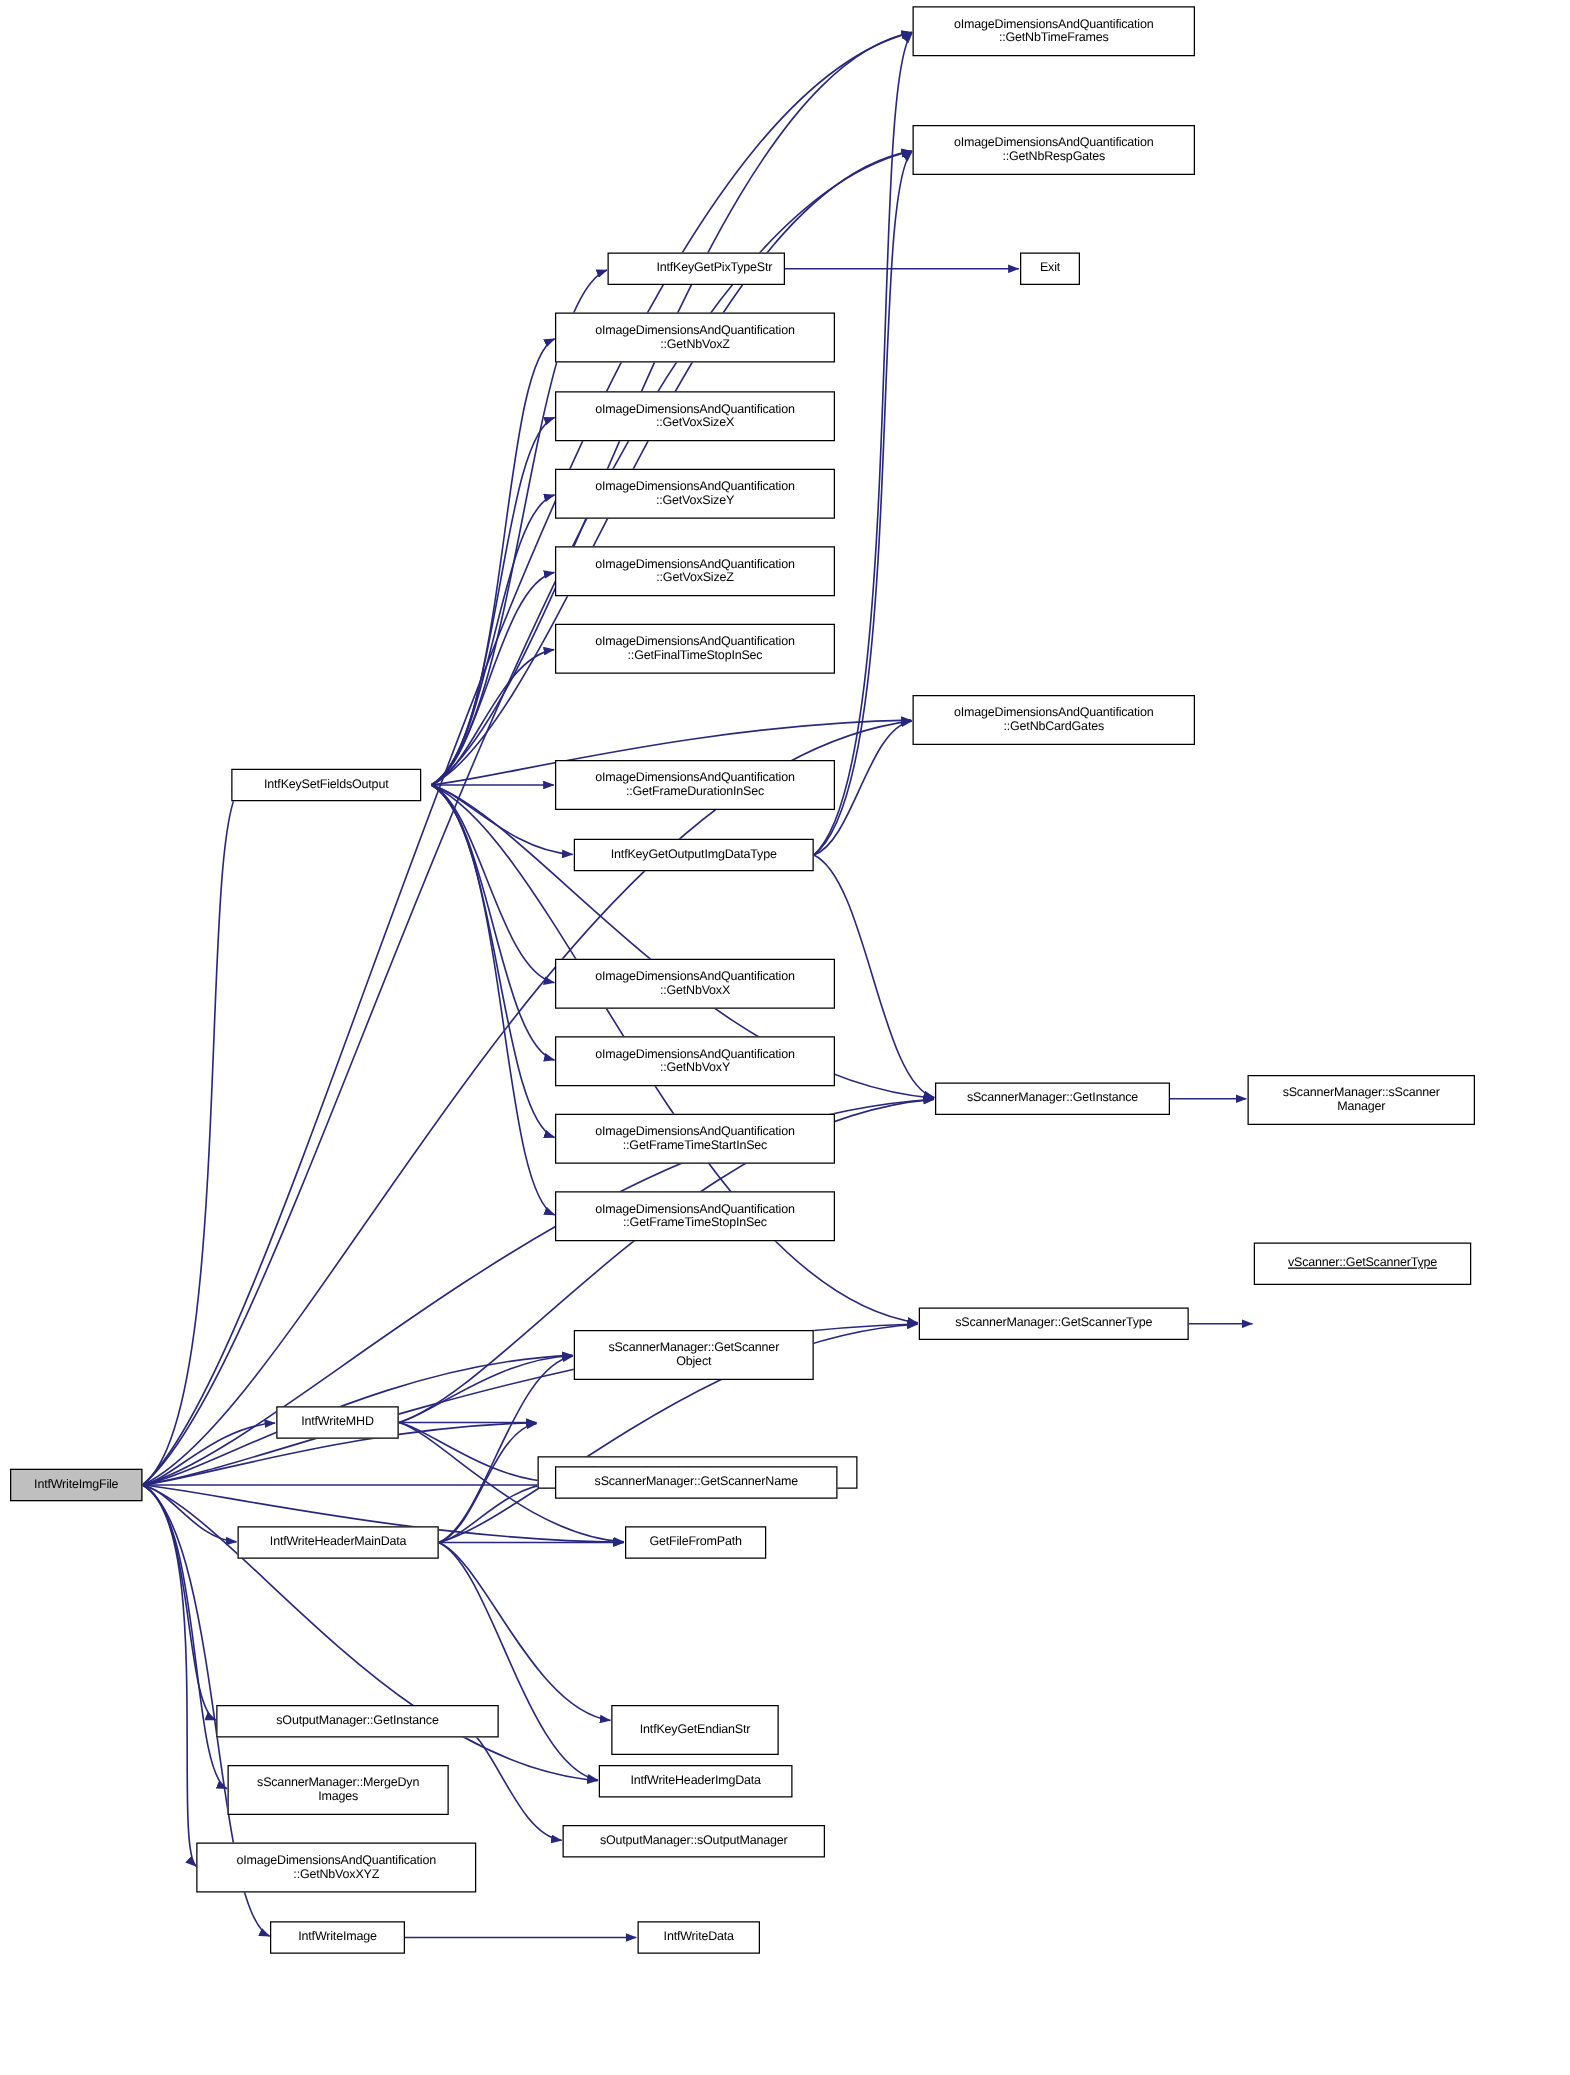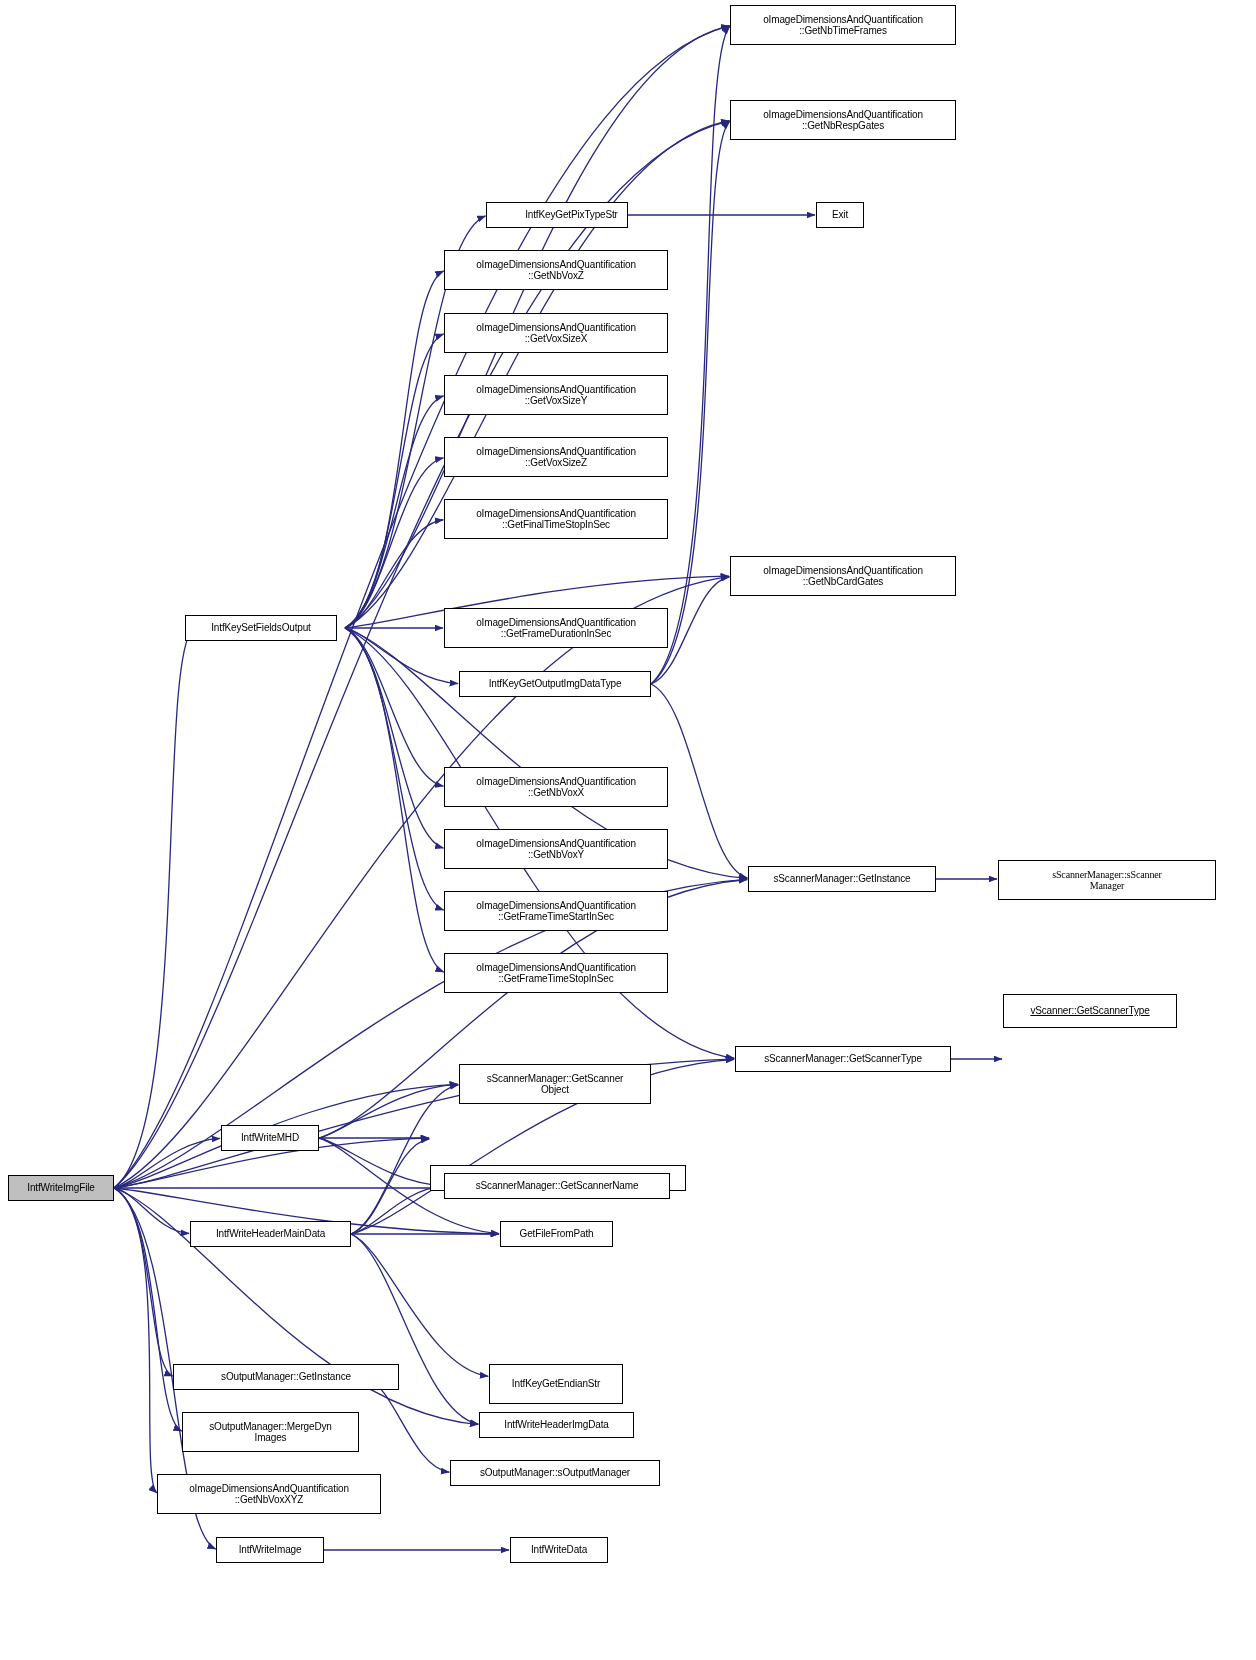--- a/index.html
+++ b/index.html
@@ -121,35 +121,35 @@
       <div class="node" style="left: 459px; top: 671px; width: 192px; height: 26px;">IntfKeyGetOutputImgDataType</div>
       <div class="node" style="left: 444px; top: 767px; width: 224px; height: 40px;">oImageDimensionsAndQuantification
 ::GetNbVoxX</div>
       <div class="node" style="left: 444px; top: 829px; width: 224px; height: 40px;">oImageDimensionsAndQuantification
 ::GetNbVoxY</div>
       <div class="node" style="left: 444px; top: 891px; width: 224px; height: 40px;">oImageDimensionsAndQuantification
 ::GetFrameTimeStartInSec</div>
       <div class="node" style="left: 444px; top: 953px; width: 224px; height: 40px;">oImageDimensionsAndQuantification
 ::GetFrameTimeStopInSec</div>
       <div class="node" style="left: 748px; top: 866px; width: 188px; height: 26px;">sScannerManager::GetInstance</div>
-      <div class="node" style="left: 998px; top: 860px; width: 218px; height: 40px; font-family: Liberation Serif, serif;">sScannerManager::sScanner
+      <div class="node" style="left: 998px; top: 860px; width: 182px; height: 40px;">sScannerManager::sScanner
 Manager</div>
       <div class="node" style="left: 735px; top: 1046px; width: 216px; height: 26px;">sScannerManager::GetScannerType</div>
       <div class="node" style="left: 1003px; top: 994px; width: 174px; height: 34px; text-decoration: underline;">vScanner::GetScannerType</div>
       <div class="node" style="left: 459px; top: 1064px; width: 192px; height: 40px;">sScannerManager::GetScanner
 Object</div>
       <div class="node" style="left: 221px; top: 1125px; width: 98px; height: 26px;">IntfWriteMHD</div>
       <div class="node" style="left: 430px; top: 1125px; width: 256px; height: 26px; margin-top: 40px;">vScanner::GetMultiBedDisplacementInMm</div>
       <div class="node" style="left: 444px; top: 1173px; width: 226px; height: 26px;">sScannerManager::GetScannerName</div>
       <div class="node root" style="left: 8px; top: 1175px; width: 106px; height: 26px;">IntfWriteImgFile</div>
       <div class="node" style="left: 190px; top: 1221px; width: 161px; height: 26px;">IntfWriteHeaderMainData</div>
       <div class="node" style="left: 500px; top: 1221px; width: 113px; height: 26px;">GetFileFromPath</div>
       <div class="node" style="left: 173px; top: 1364px; width: 226px; height: 26px;">sOutputManager::GetInstance</div>
       <div class="node" style="left: 489px; top: 1364px; width: 134px; height: 40px;">IntfKeyGetEndianStr</div>
-      <div class="node" style="left: 182px; top: 1412px; width: 177px; height: 40px;">sOutputManager::MergeDyn
+      <div class="node" style="left: 182px; top: 1412px; width: 177px; height: 40px;">sScannerManager::MergeDyn
 Images</div>
       <div class="node" style="left: 479px; top: 1412px; width: 155px; height: 26px;">IntfWriteHeaderImgData</div>
       <div class="node" style="left: 157px; top: 1474px; width: 224px; height: 40px;">oImageDimensionsAndQuantification
 ::GetNbVoxXYZ</div>
       <div class="node" style="left: 450px; top: 1460px; width: 210px; height: 26px;">sOutputManager::sOutputManager</div>
       <div class="node" style="left: 216px; top: 1537px; width: 108px; height: 26px;">IntfWriteImage</div>
       <div class="node" style="left: 510px; top: 1537px; width: 98px; height: 26px;">IntfWriteData</div>
     </div>
 </div>
 

